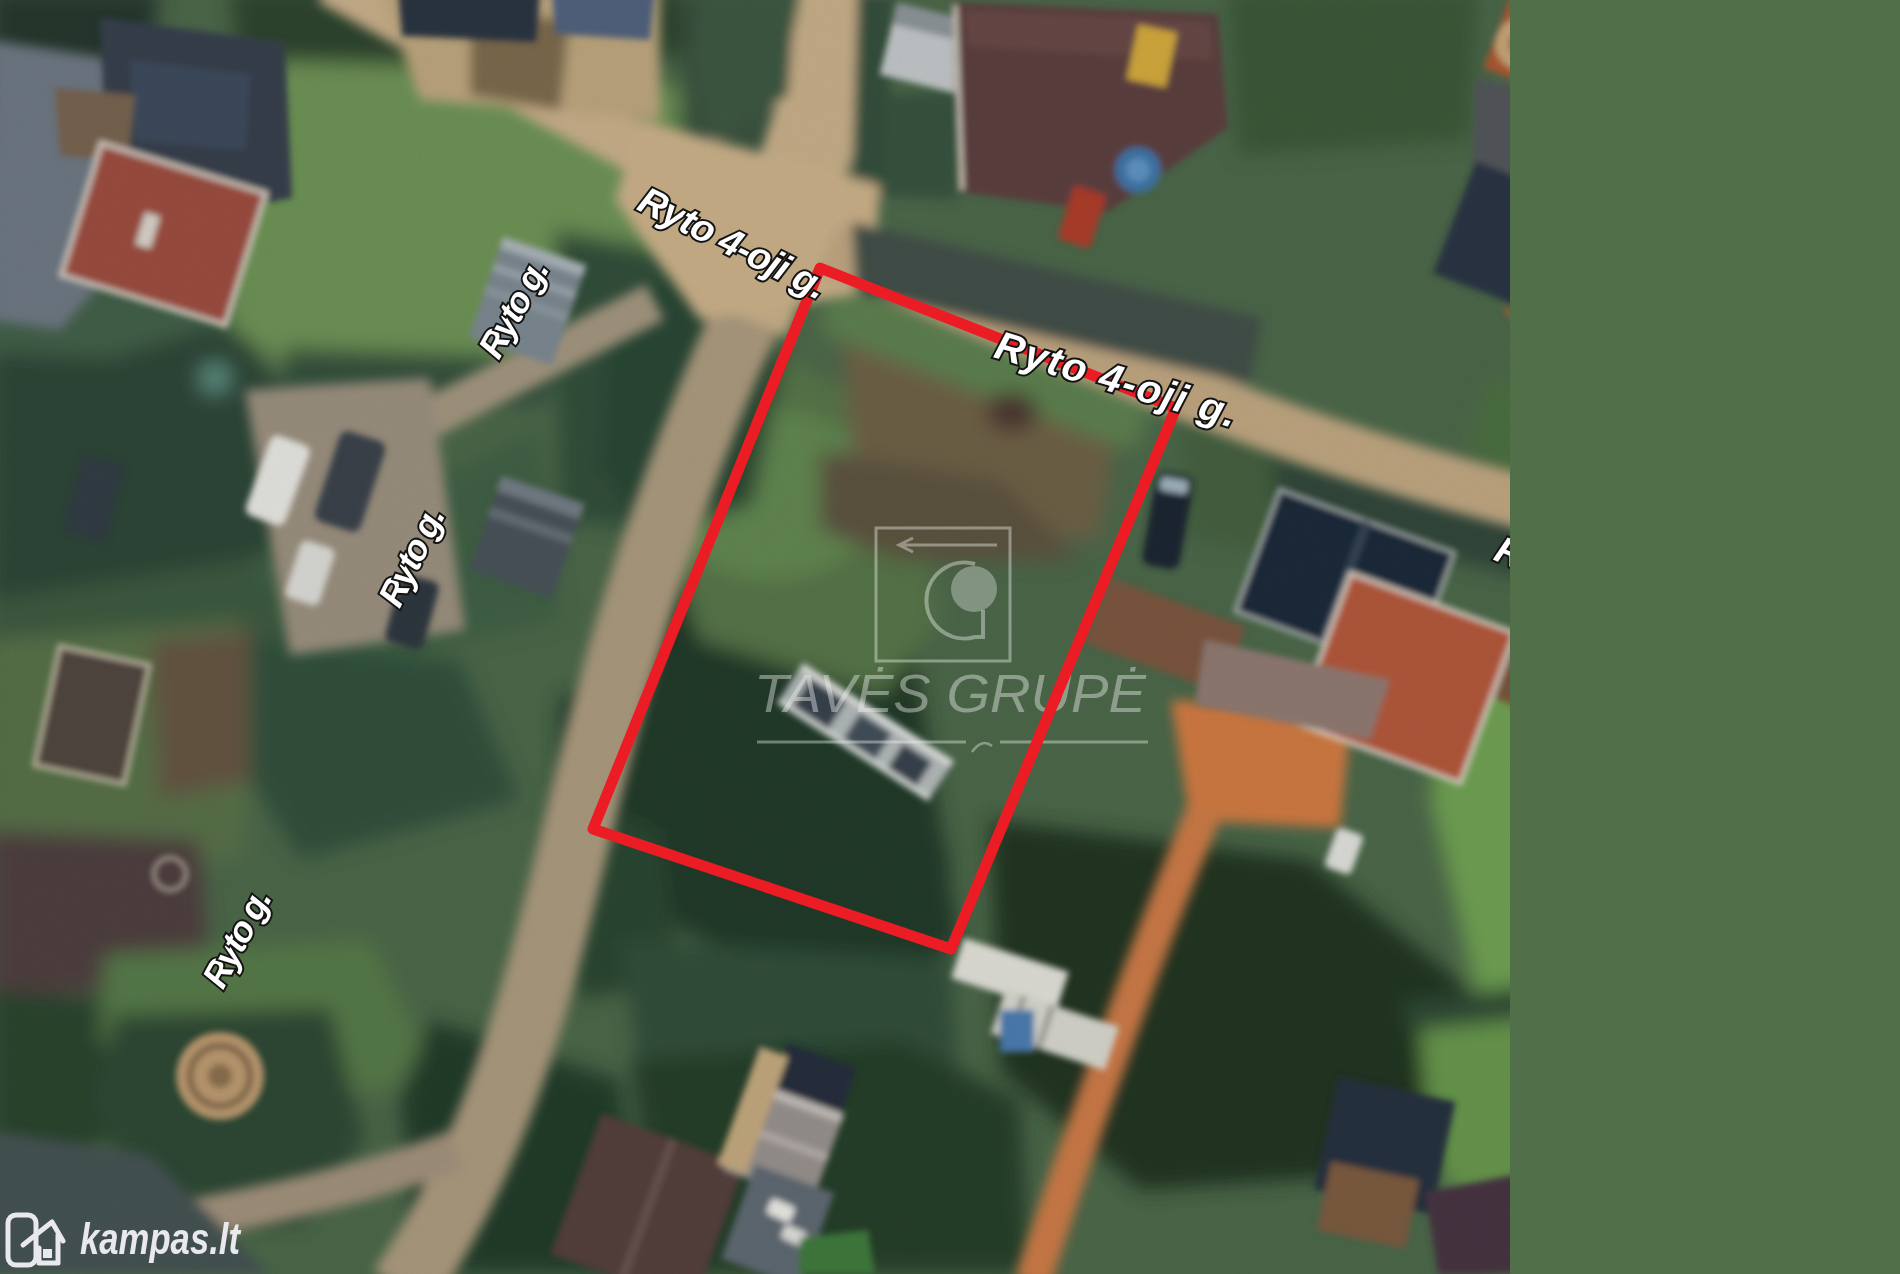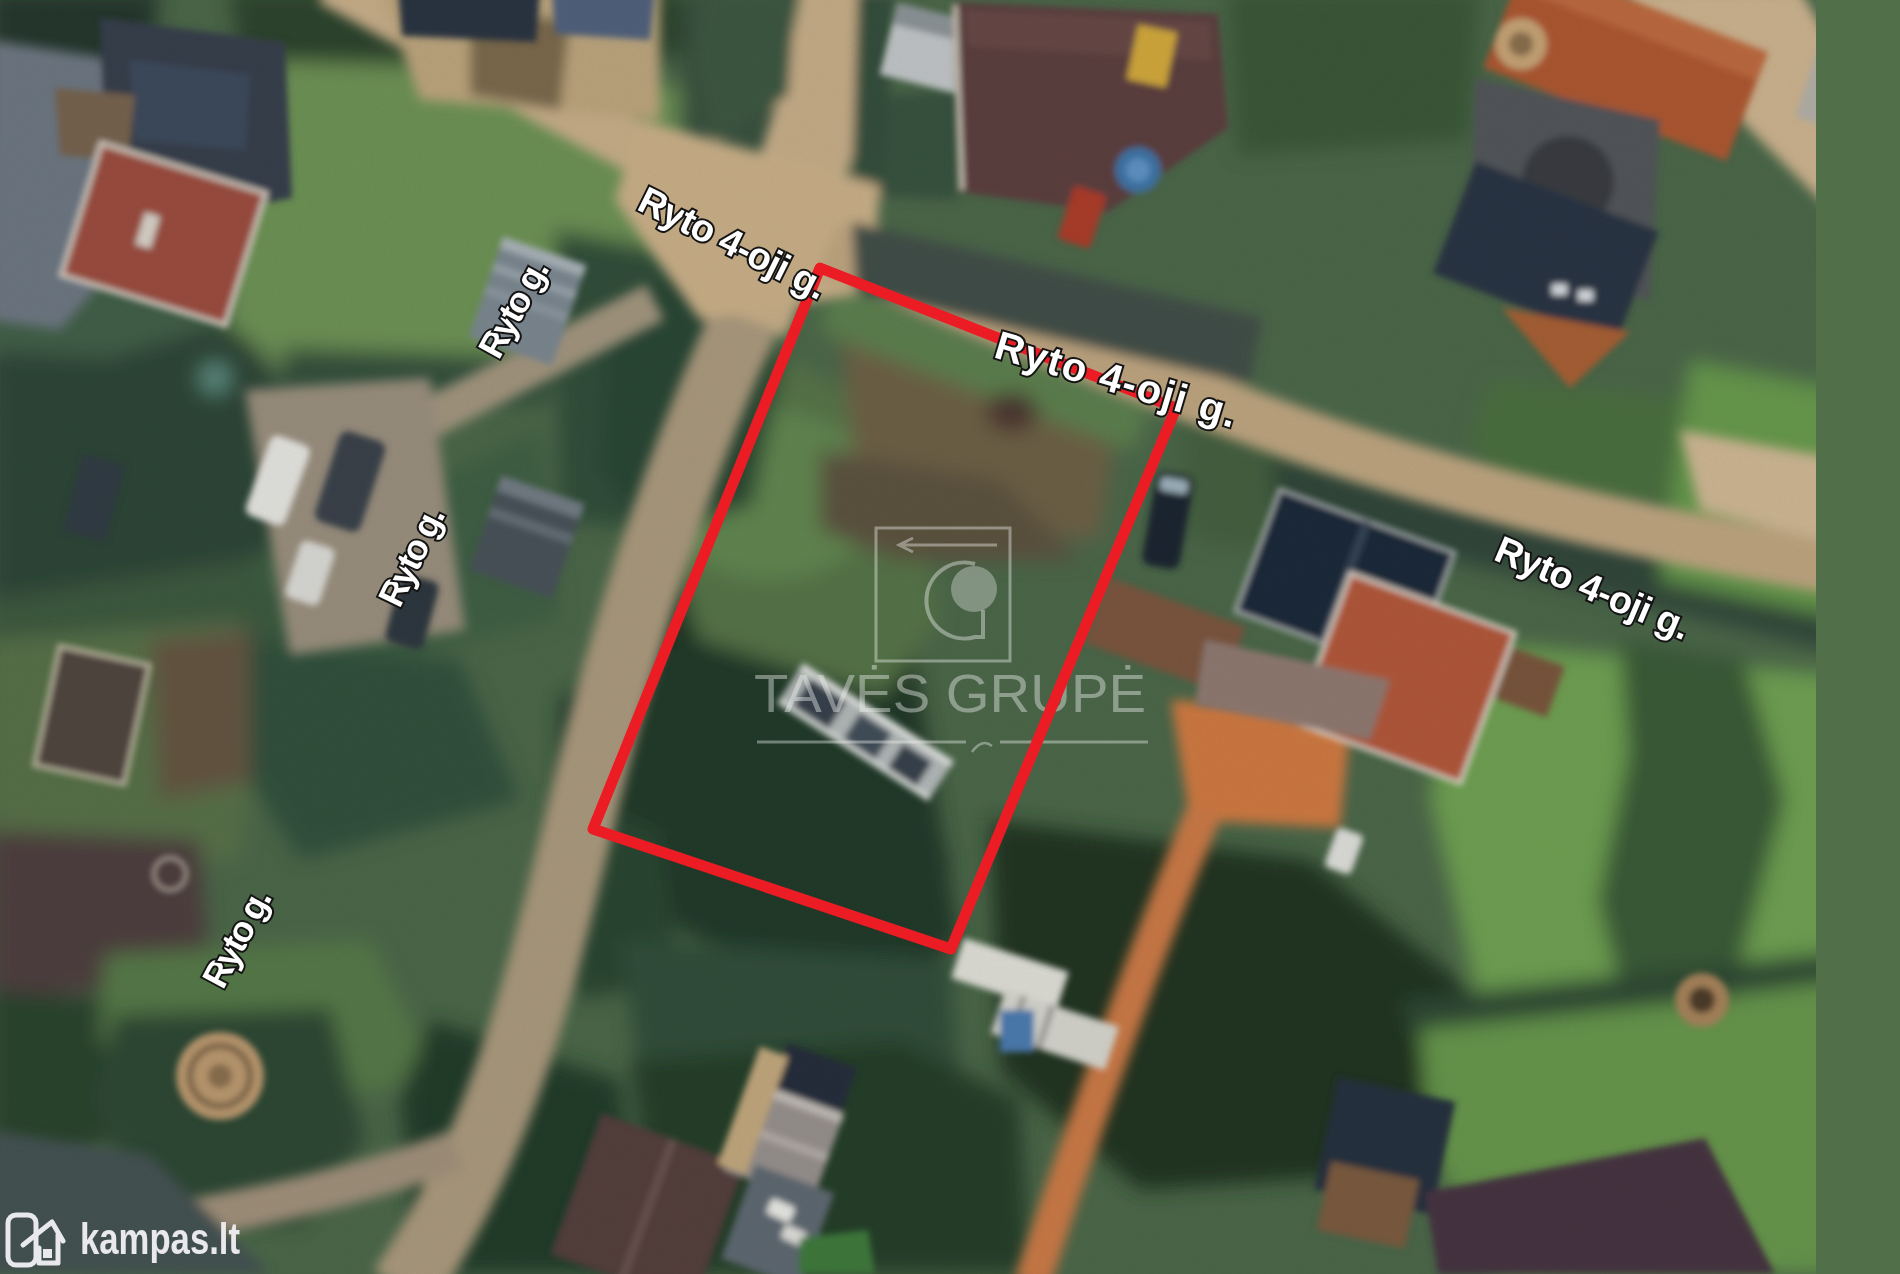--- a/index.html
+++ b/index.html
@@ -1,16 +1,16 @@
 <!DOCTYPE html>
 <html><head>
 <meta charset="utf-8">
 <style>
   html,body{margin:0;padding:0;background:#51704a;}
-  .wrap{position:relative;width:1816px;height:1274px;overflow:hidden;font-family:"Liberation Sans",sans-serif;}
+  .wrap{position:relative;width:1510px;height:1274px;overflow:hidden;font-family:"Liberation Sans",sans-serif;font-style:italic;}
   svg{display:block;}
 </style>
 </head>
 <body>
 <div class="wrap">
 <svg width="1900" height="1274" viewBox="0 0 1900 1274" xmlns="http://www.w3.org/2000/svg">
 <defs>
   <filter id="b10" x="-20%" y="-20%" width="140%" height="140%">
           <feGaussianBlur stdDeviation="10"></feGaussianBlur>
         </filter>

